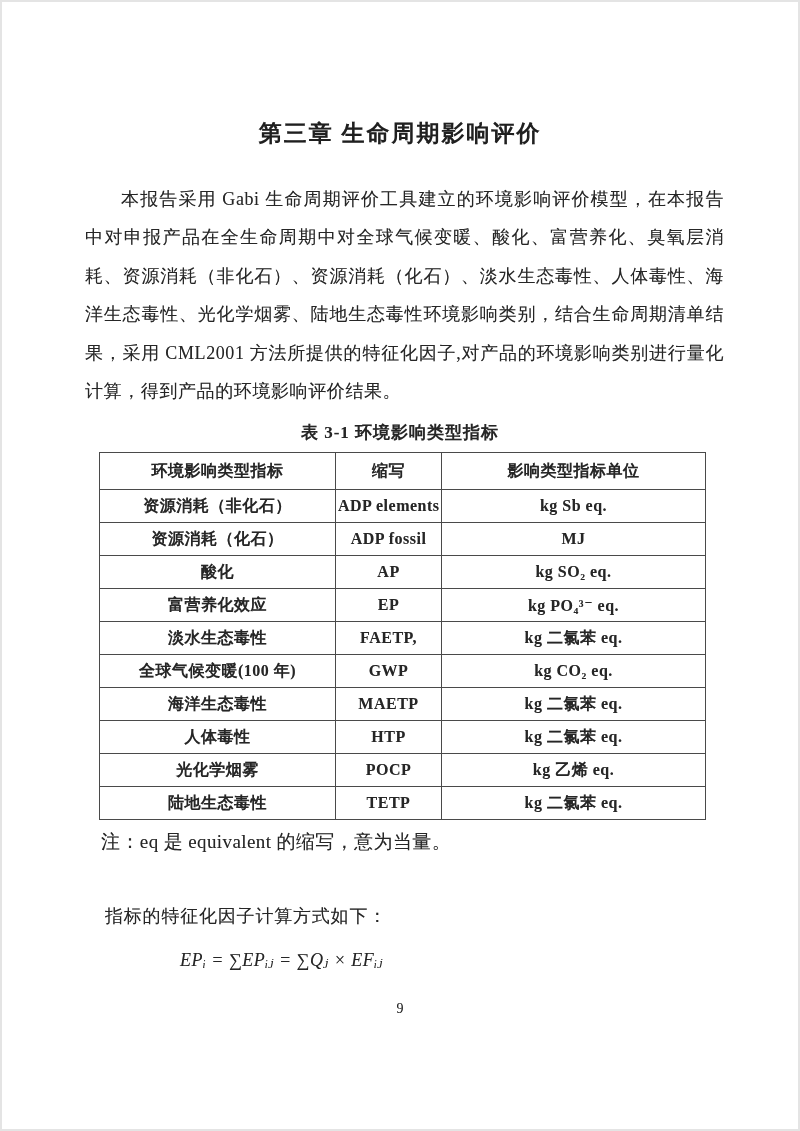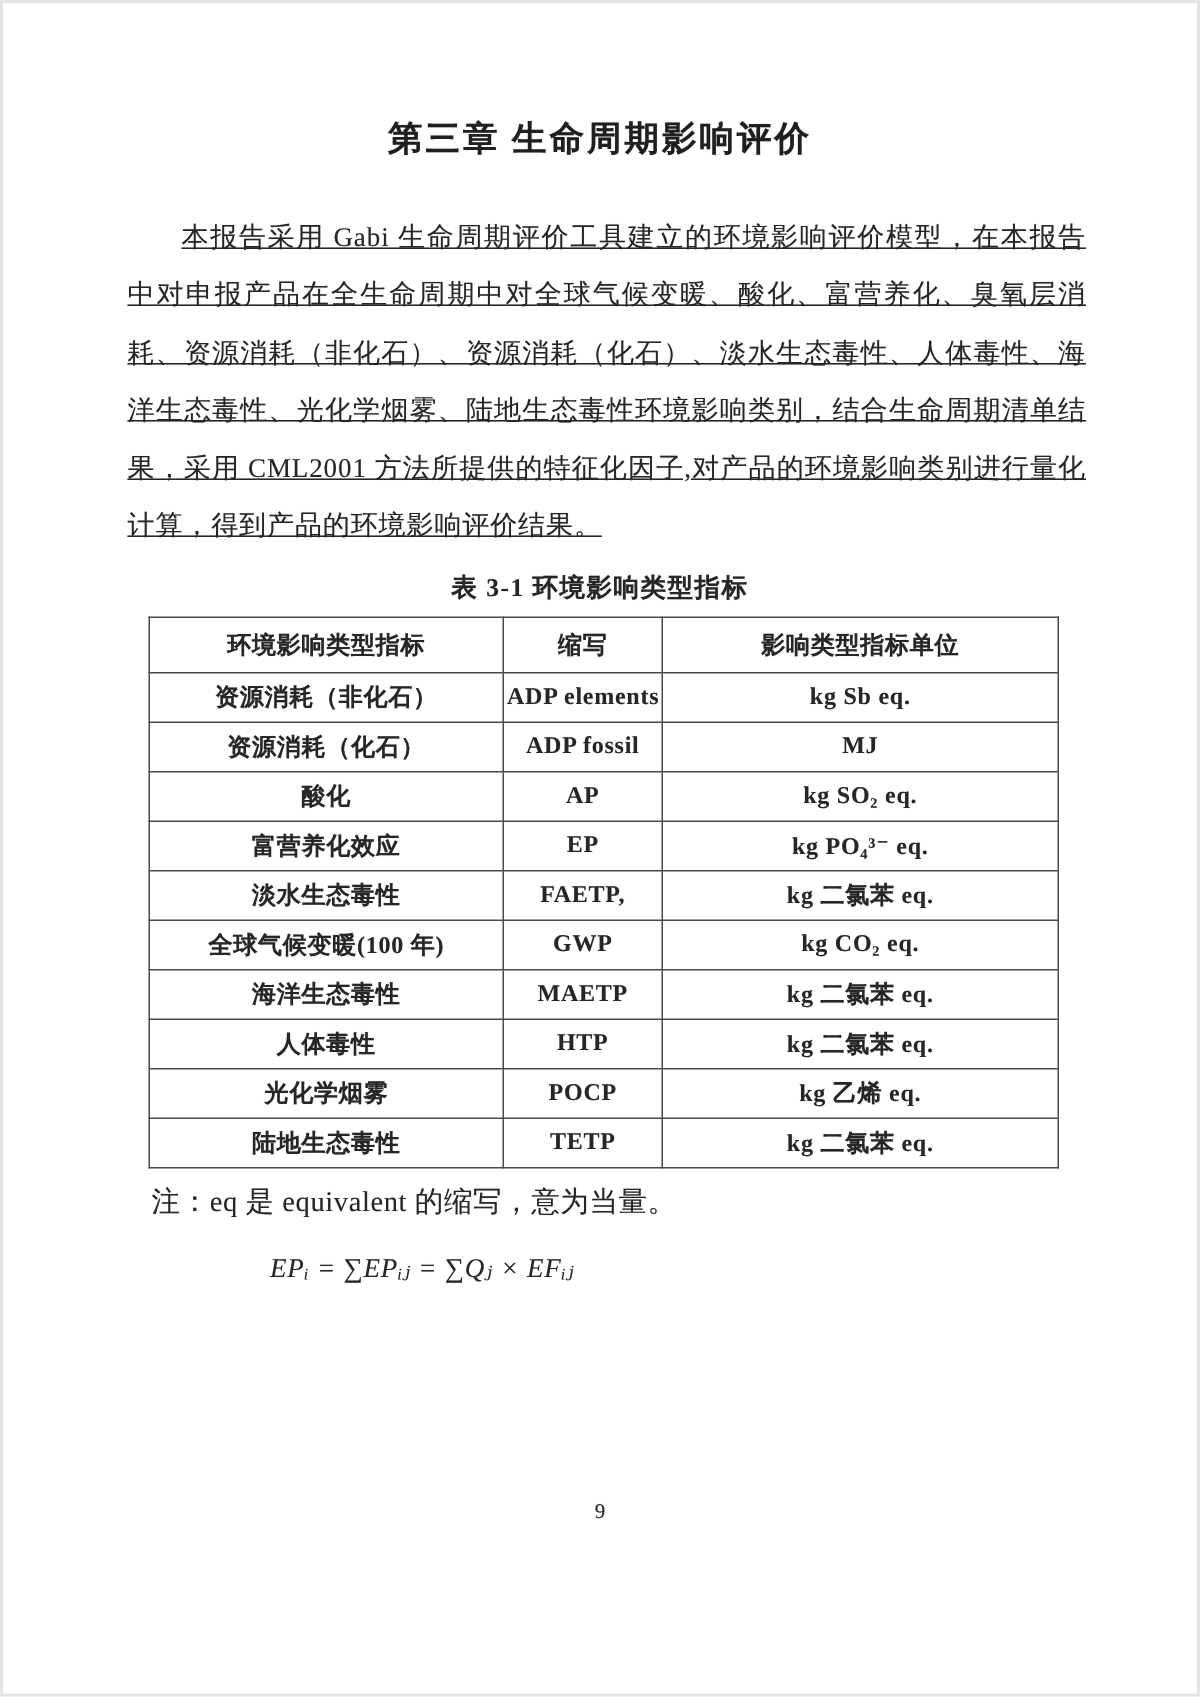--- a/index.html
+++ b/index.html
@@ -8,40 +8,39 @@
     height: 1131px;
     box-sizing: border-box;
     background: #ffffff;
     border: 2px solid #e4e4e4;
     font-family: "Liberation Serif", "DejaVu Serif", serif;
     color: #262626;
     position: relative;
     overflow: hidden;
     text-shadow: 0 0 0.6px rgba(50,50,50,0.35);
   }
-  .page { padding-top: 75px; }
+  .page { padding-top: 116px; }
 
   .chapter-title {
     margin: 0;
     text-align: center;
     font-size: 23px;
     font-weight: bold;
     letter-spacing: 2px;
     color: #1f1f1f;
   }
 
   .body-para {
     margin: 31px 74px 0 83px;
     font-size: 18px;
     line-height: 38.4px;
     text-align: justify;
     text-justify: inter-ideograph;
     text-indent: 2em;
     letter-spacing: 0.6px;
-    text-decoration: underline;
   }
 
   .table-caption {
     margin-top: 11px;
     text-align: center;
     font-size: 17px;
     font-weight: bold;
     letter-spacing: 1px;
   }
 
@@ -169,18 +168,19 @@
         <tr>
           <td>陆地生态毒性</td>
           <td>TETP</td>
           <td>kg 二氯苯 eq.</td>
         </tr>
       </tbody>
   </table>
 
   <div class="table-note">注：eq 是 equivalent 的缩写，意为当量。</div>
 
+  <p class="formula-lead">指标的特征化因子计算方式如下：</p>
 
   <div class="formula">EPᵢ = ∑EPᵢⱼ = ∑Qⱼ × EFᵢⱼ</div>
 
   <div class="page-number">9</div>
 
 </div>
 
 </body></html>

